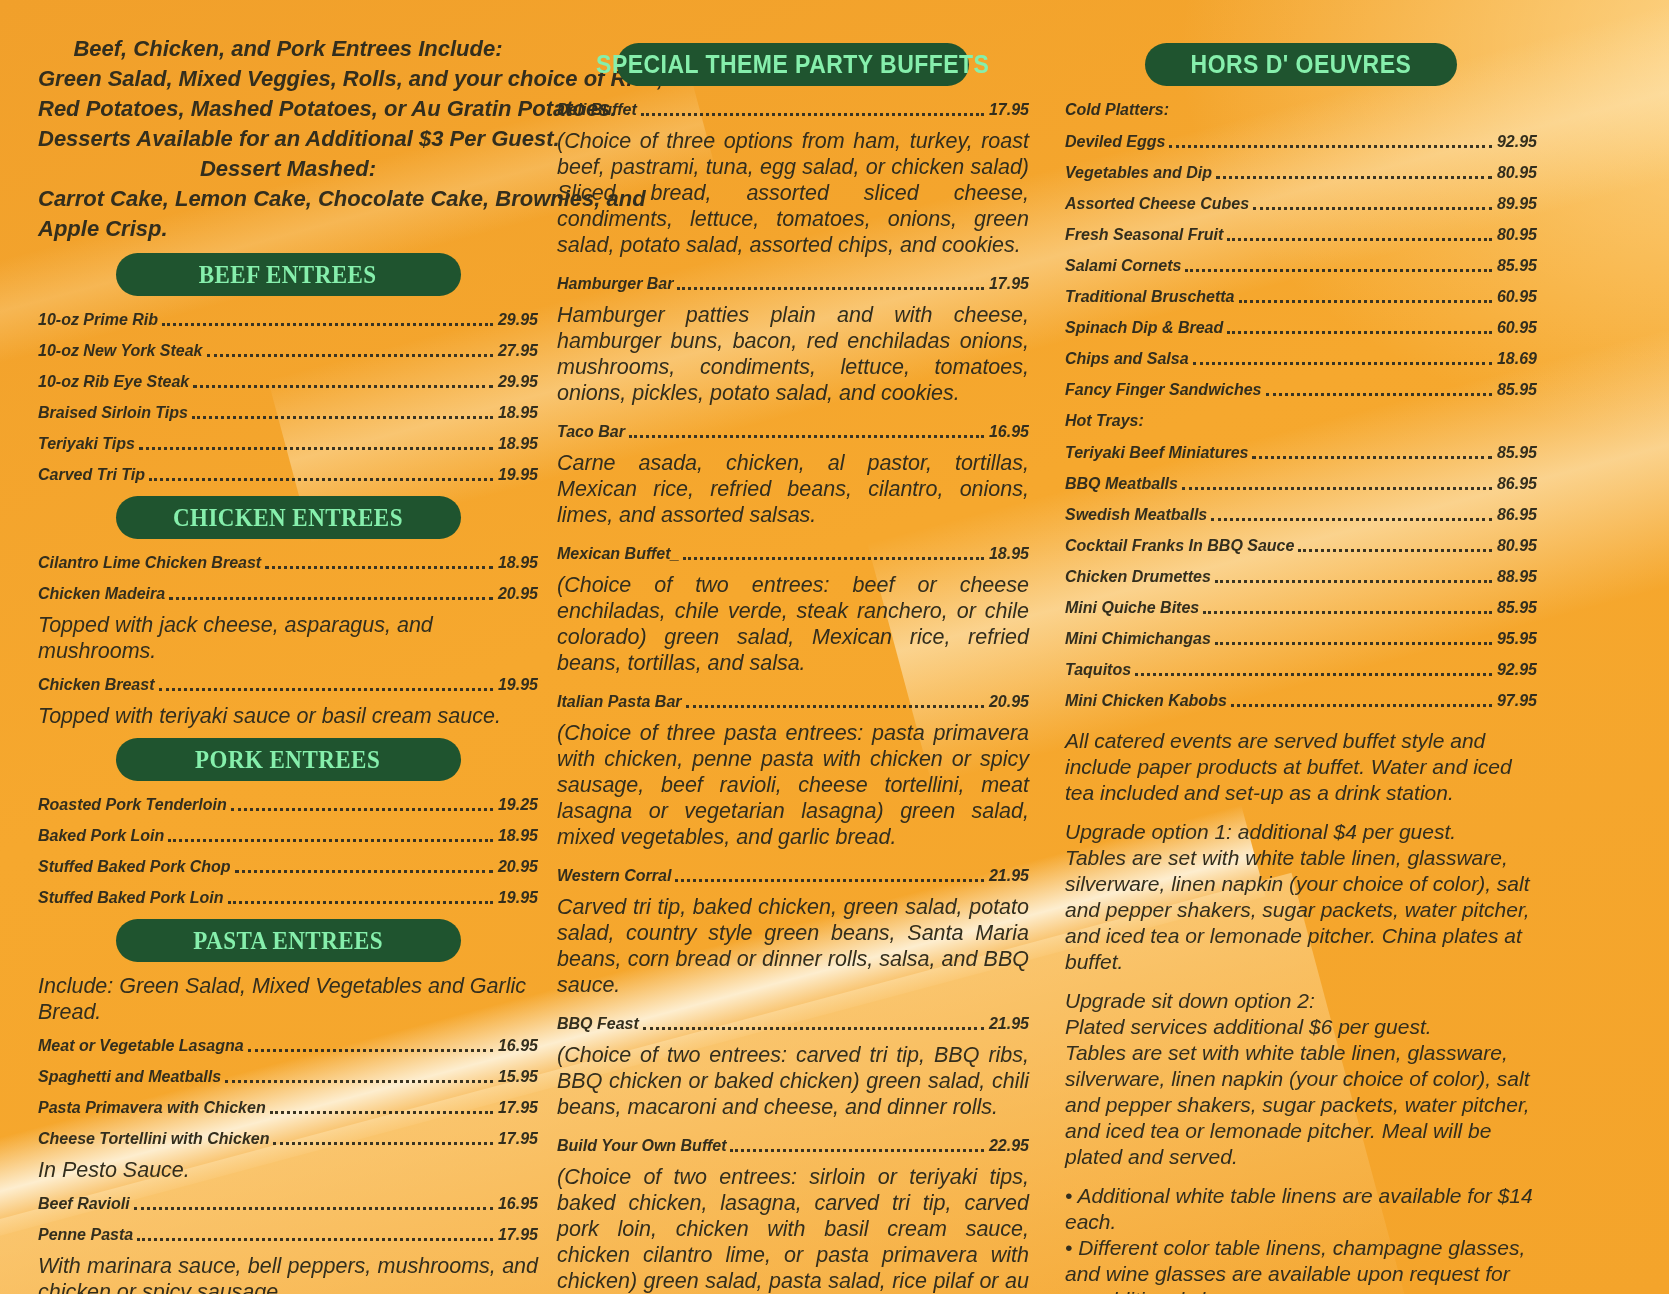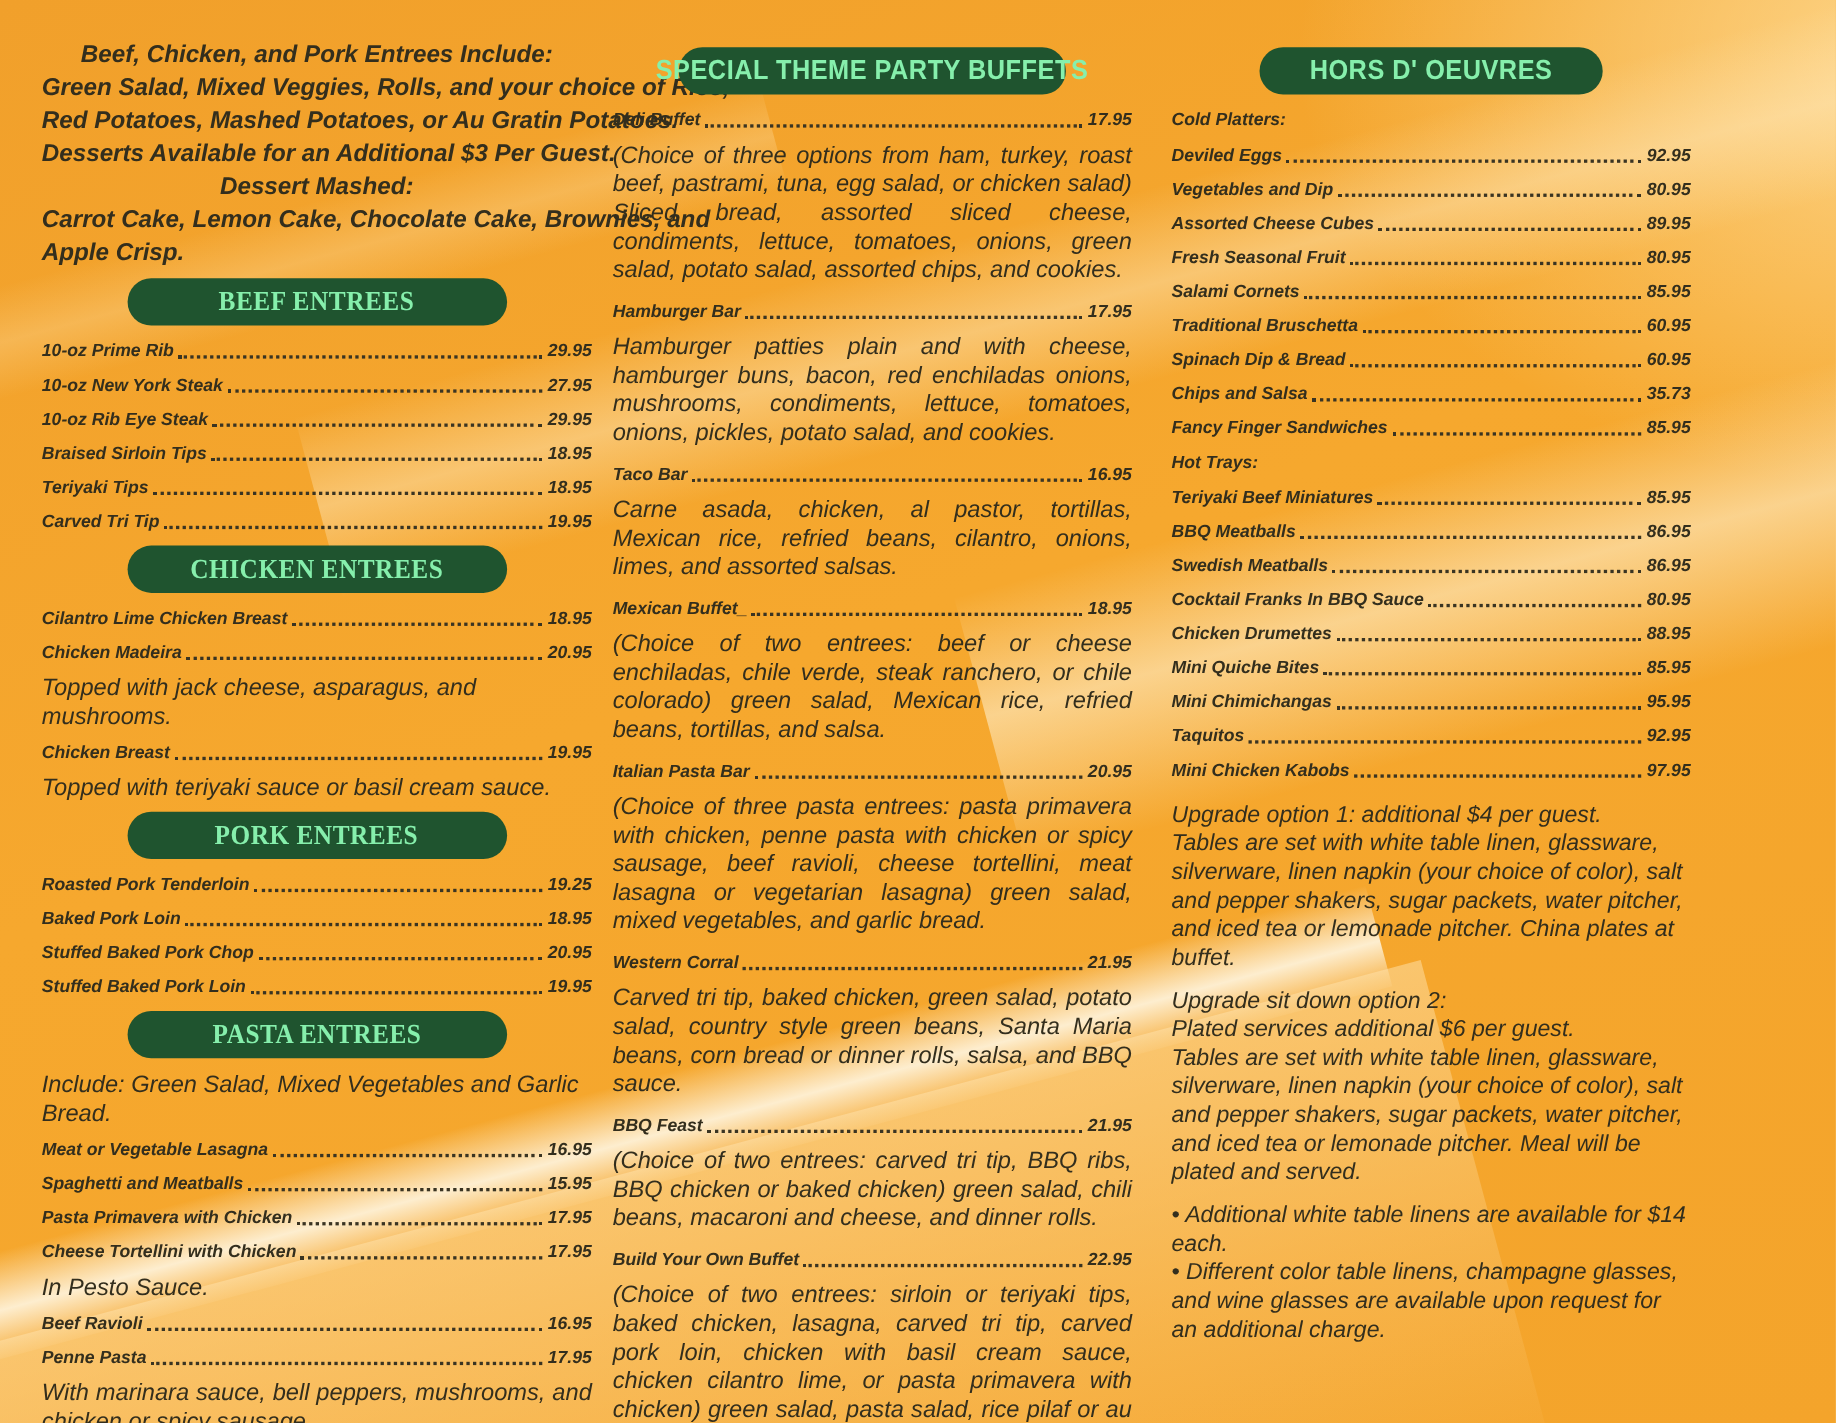--- a/index.html
+++ b/index.html
@@ -282,21 +282,21 @@
         <span class="pr">60.95</span>
       </div>
     <div class="row">
         <span class="nm">Spinach Dip &amp; Bread</span>
         <span class="dots"></span>
         <span class="pr">60.95</span>
       </div>
     <div class="row">
         <span class="nm">Chips and Salsa</span>
         <span class="dots"></span>
-        <span class="pr">35.73</span>
+        <span class="pr">18.69</span>
       </div>
     <div class="row">
         <span class="nm">Fancy Finger Sandwiches</span>
         <span class="dots"></span>
         <span class="pr">85.95</span>
       </div>
 
     <div class="row label-row">
         <span class="nm">Hot Trays:</span>
       </div>
@@ -340,20 +340,21 @@
         <span class="dots"></span>
         <span class="pr">92.95</span>
       </div>
     <div class="row">
         <span class="nm">Mini Chicken Kabobs</span>
         <span class="dots"></span>
         <span class="pr">97.95</span>
       </div>
 
     <div style="height:9px;"></div>
+    <div class="notepara">All catered events are served buffet style and include paper products at buffet. Water and iced tea included and set-up as a drink station.</div>
     <div class="notepara">Upgrade option 1: additional $4 per guest.
 Tables are set with white table linen, glassware, silverware, linen napkin (your choice of color), salt and pepper shakers, sugar packets, water pitcher, and iced tea or lemonade pitcher. China plates at buffet.</div>
     <div class="notepara">Upgrade sit down option 2:
 Plated services additional $6 per guest.
 Tables are set with white table linen, glassware, silverware, linen napkin (your choice of color), salt and pepper shakers, sugar packets, water pitcher, and iced tea or lemonade pitcher. Meal will be plated and served.</div>
     <div class="notepara">• Additional white table linens are available for $14 each.
 • Different color table linens, champagne glasses, and wine glasses are available upon request for an additional charge.</div>
   </div>
 </div>
 

